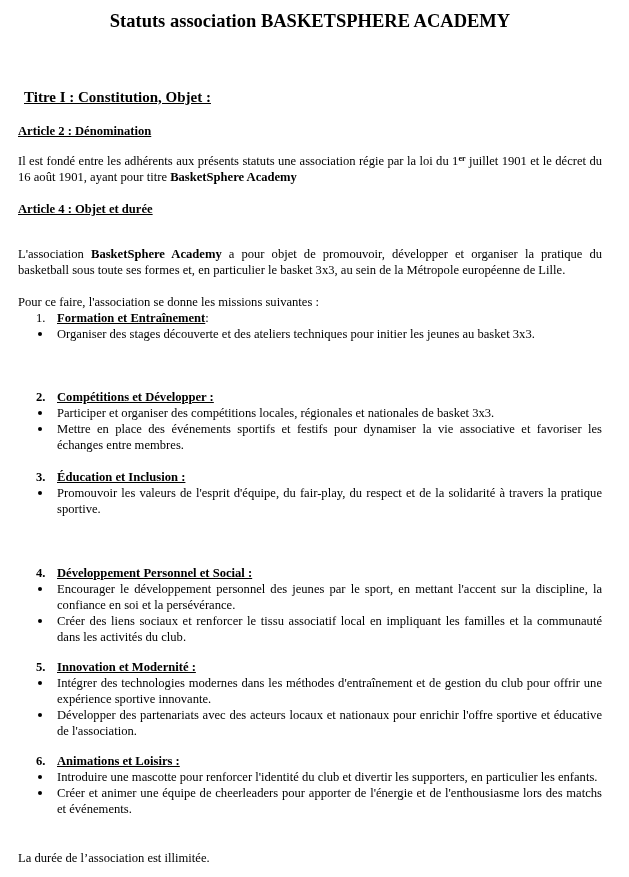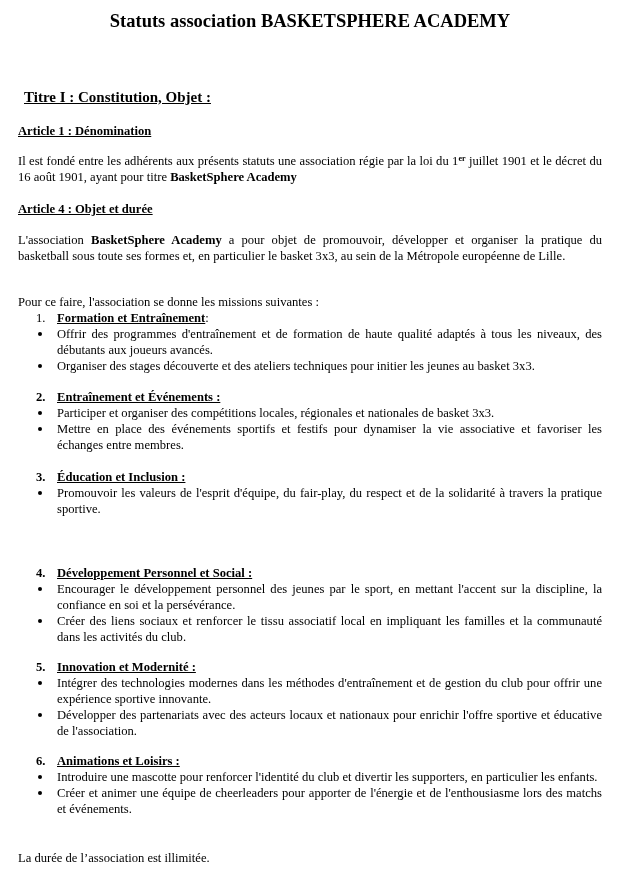--- a/index.html
+++ b/index.html
@@ -40,49 +40,48 @@
 </style>
 </head>
 <body>
 
 <div class="page">
 
   <div class="doc-title">Statuts association BASKETSPHERE ACADEMY</div>
 
   <div class="titre">Titre I : Constitution, Objet :</div>
 
-  <div class="article-h" style="top:123px;">Article 1 : Dénomination</div>
+  <div class="article-h" style="top:123px;">Article 2 : Dénomination</div>
 
   <div class="para" style="top:153px;">
     <span>Il est fondé entre les adhérents aux présents statuts une association régie par la loi du 1</span><sup>er</sup><span> juillet 1901 et le décret du 16 août 1901, ayant pour titre </span><b>BasketSphere Academy</b>
   </div>
 
   <div class="article-h" style="top:201px;">Article 4 : Objet et durée</div>
 
-  <div class="para" style="top:232px;">
+  <div class="para" style="top:246px;">
     <span>L'association </span><b>BasketSphere Academy</b><span> a pour objet de promouvoir, développer et organiser la pratique du basketball sous toute ses formes et, en particulier le basket 3x3, au sein de la Métropole européenne de Lille.</span>
   </div>
 
   <div class="para" style="top:294px;">Pour ce faire, l'association se donne les missions suivantes :</div>
 
   <div class="section" style="top:310px;">
     <div class="sec-head">
       <span class="sec-num">1.</span>
       <span class="sec-title"><span>Formation et Entraînement</span><span class="sec-colon" style="text-decoration:none;display:inline-block;"> :</span></span>
     </div>
     <ul class="bullets">
-      <li class="bullet"><span class="bullet-dot"></span><span>Offrir des programmes d'entraînement et de formation de haute qualité adaptés à tous les niveaux, des débutants aux joueurs avancés.</span></li>
       <li class="bullet"><span class="bullet-dot"></span><span>Organiser des stages découverte et des ateliers techniques pour initier les jeunes au basket 3x3.</span></li>
     </ul>
   </div>
 
   <div class="section" style="top:389px;">
     <div class="sec-head">
       <span class="sec-num" style="font-weight:bold;">2.</span>
-      <span class="sec-title">Entraînement et Événements :</span>
+      <span class="sec-title">Compétitions et Développer :</span>
     </div>
     <ul class="bullets">
       <li class="bullet"><span class="bullet-dot"></span><span>Participer et organiser des compétitions locales, régionales et nationales de basket 3x3.</span></li>
       <li class="bullet"><span class="bullet-dot"></span><span>Mettre en place des événements sportifs et festifs pour dynamiser la vie associative et favoriser les échanges entre membres.</span></li>
     </ul>
   </div>
 
   <div class="section" style="top:469px;">
     <div class="sec-head">
       <span class="sec-num" style="font-weight:bold;">3.</span>

